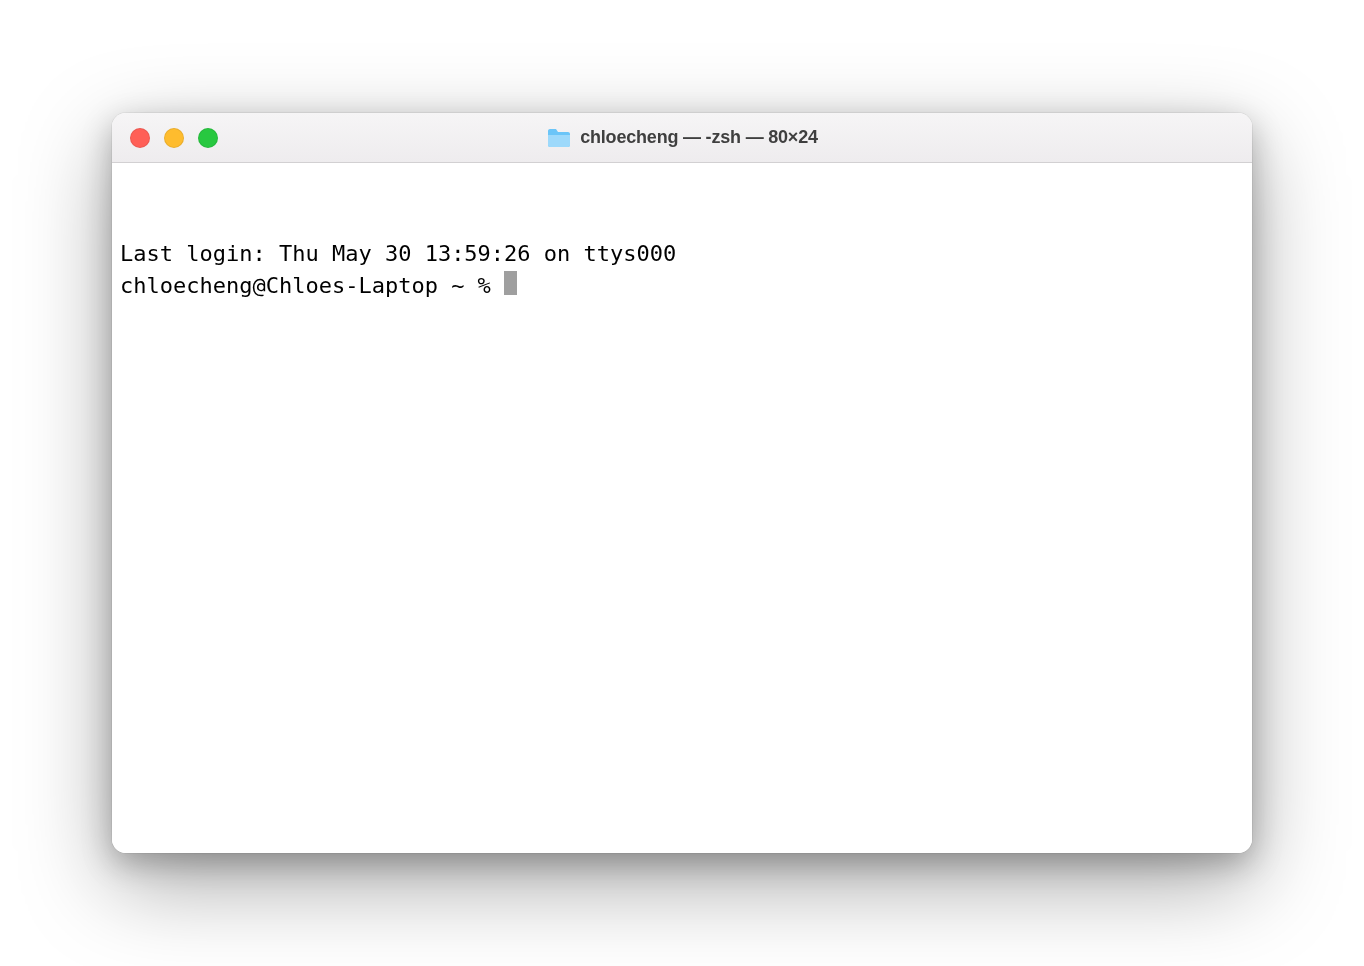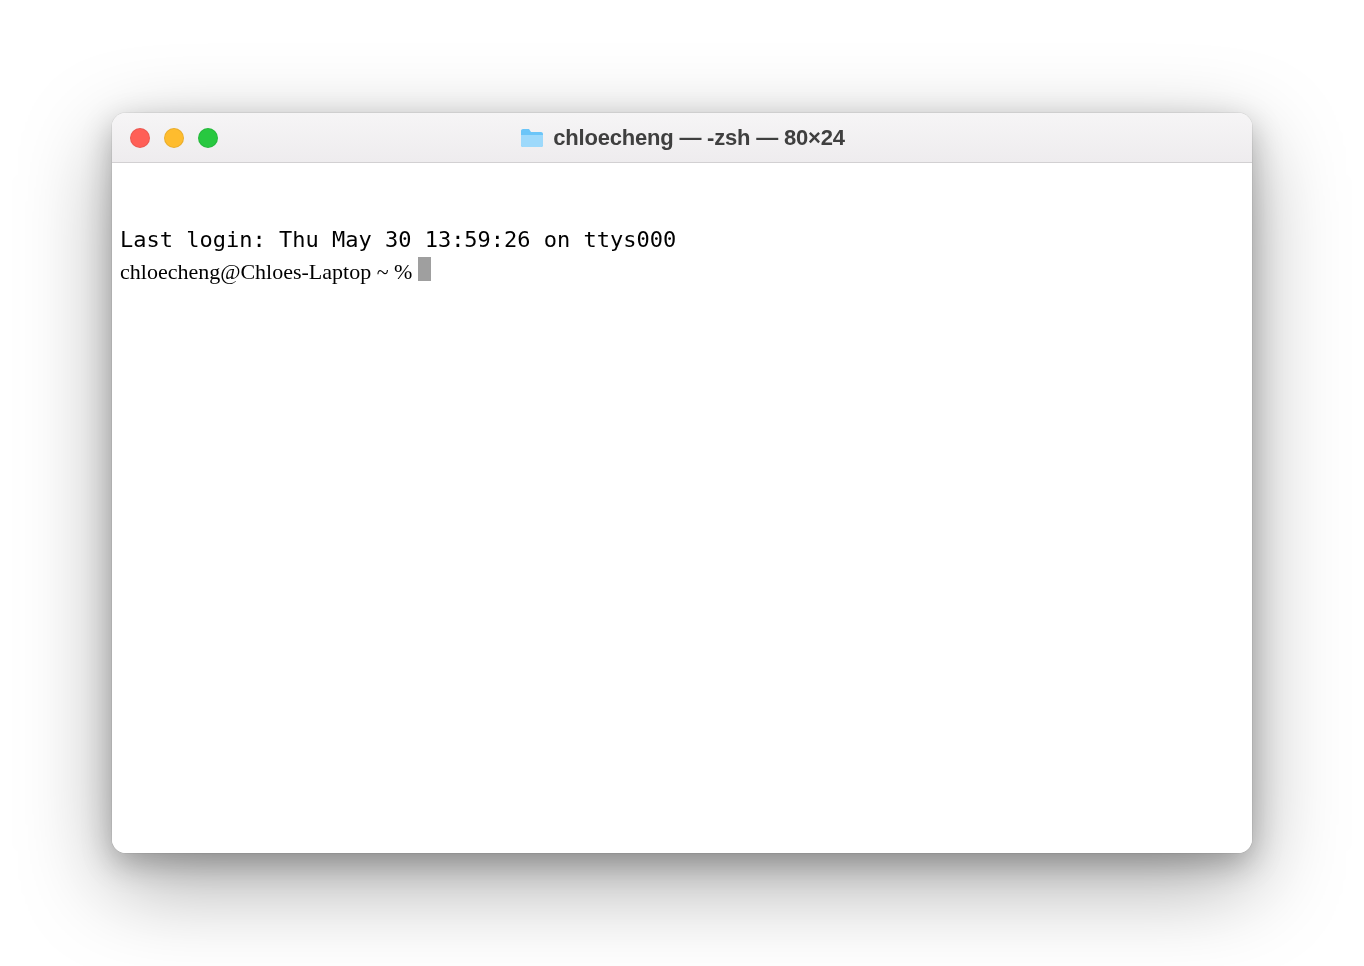--- a/index.html
+++ b/index.html
@@ -78,46 +78,45 @@
       pointer-events: none;
     }
     
     .folder-icon {
       width: 26px;
       height: 22px;
       display: inline-block;
     }
     
     .window-title {
-      font-size: 22px;
+      font-size: 18px;
       font-weight: 700;
       color: #3f3f3f;
       letter-spacing: -0.2px;
     }
     
     .terminal-body {
       flex: 1;
       background: #ffffff;
-      padding: 6px 8px;
+      padding: 20px 8px;
       font-family: "SF Mono", "Menlo", "Monaco", "Consolas", monospace;
       font-size: 22px;
       line-height: 1.3;
       color: #000000;
       white-space: pre;
       overflow: hidden;
     }
     
     .terminal-line {
       display: block;
     }
     
     .prompt-line {
       display: flex;
       align-items: baseline;
-      font-family: Liberation Serif, serif;
     }
     
     .cursor-block {
       display: inline-block;
       width: 13px;
       height: 24px;
       background: #9f9f9f;
       vertical-align: text-bottom;
       transform: translateY(2px);
     }

